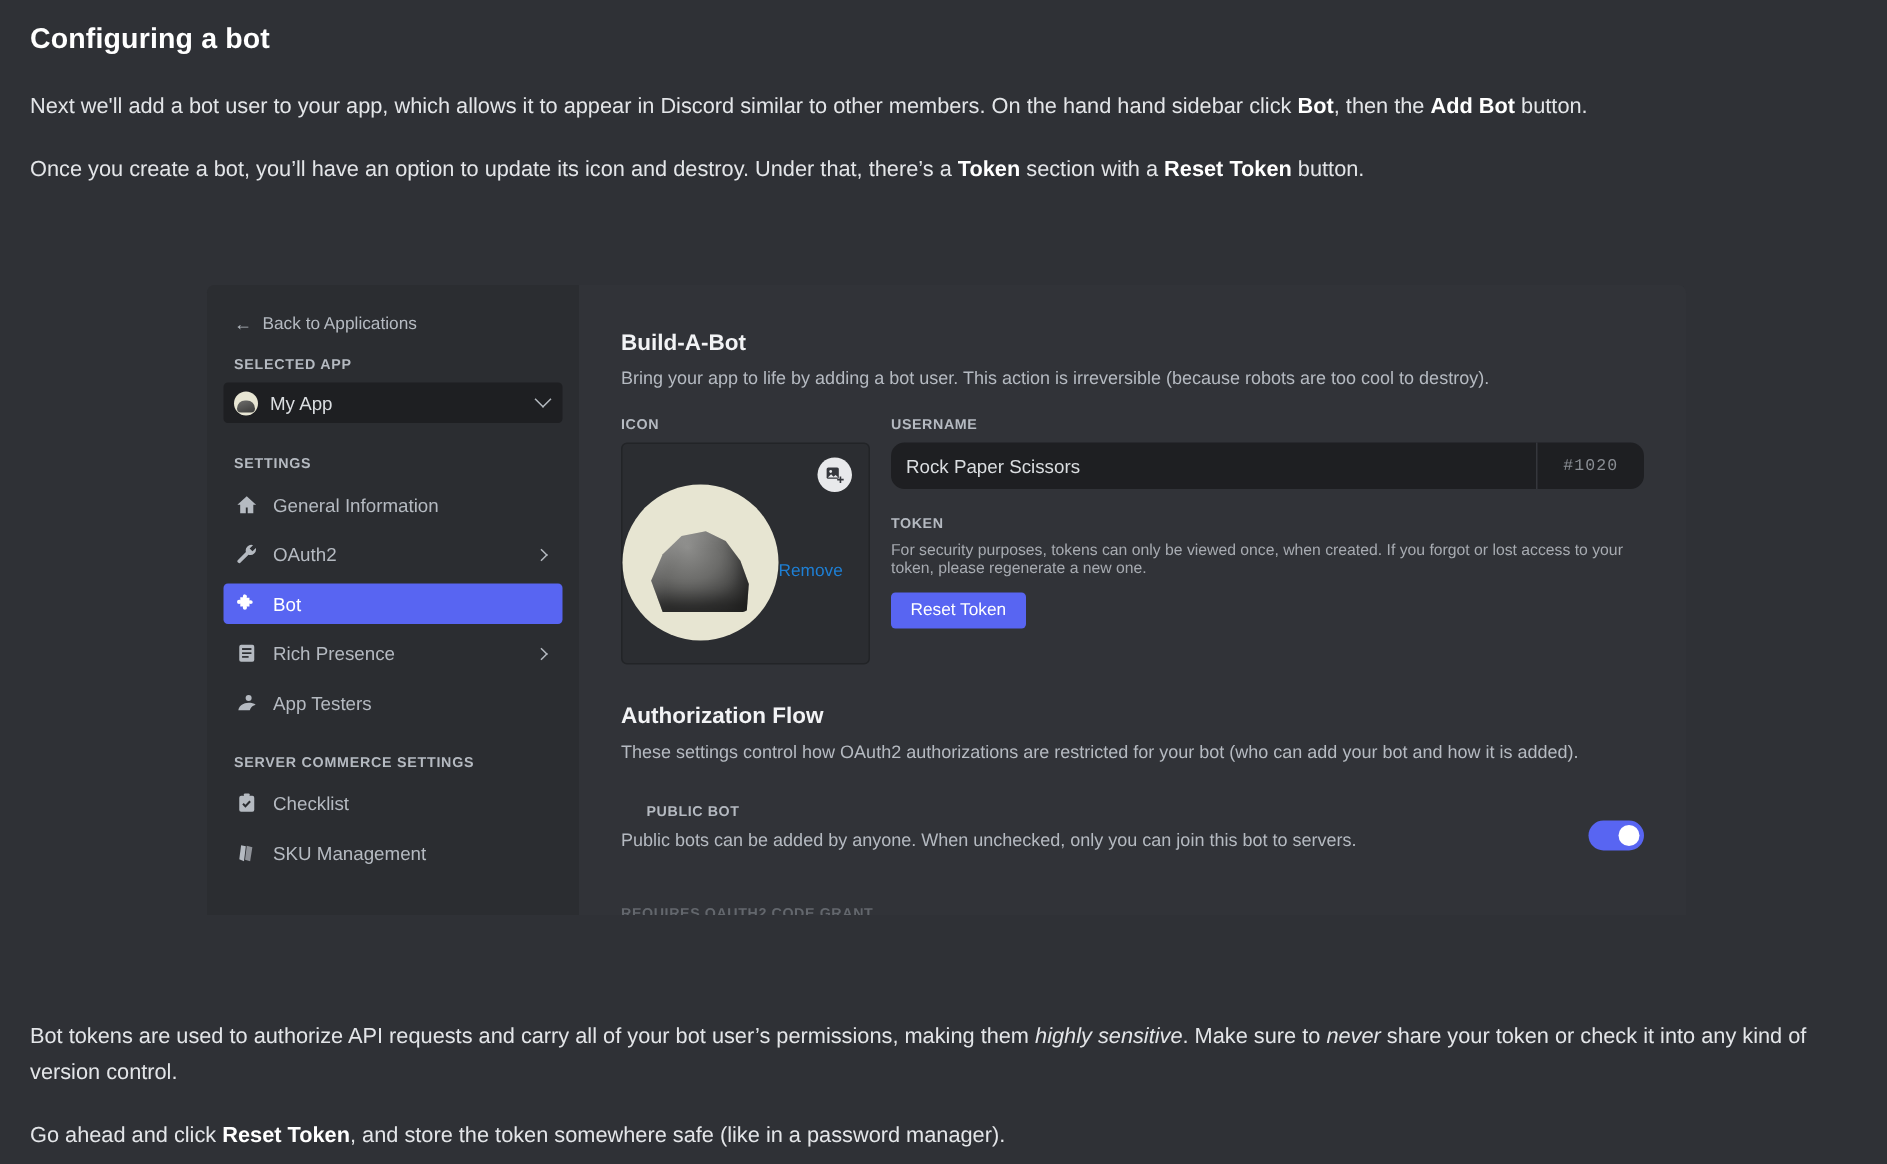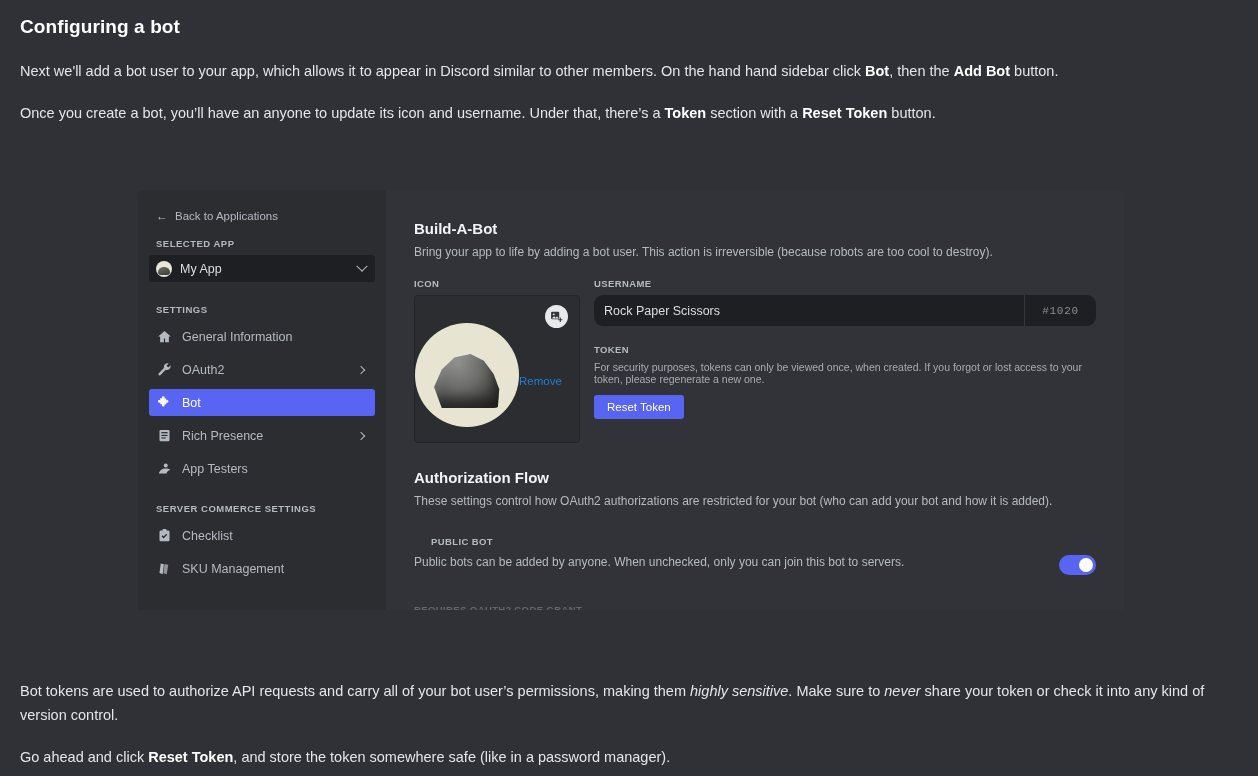--- a/index.html
+++ b/index.html
@@ -301,23 +301,22 @@
     color: #f2f3f5;
   }
   .auth-sub {
     margin-top: 8px;
     font-size: 12px;
     color: #b5bac1;
   }
 
   .pub-label { margin-top: 28px; padding-left: 17px; }
   .pub-row {
-    margin-top: 8px;
-    display: flex;
-    align-items: flex-start;
+    display: flex;
+    align-items: flex-end;
   }
   .pub-text {
     flex: 1;
     font-size: 12px;
     color: #b5bac1;
   }
   .toggle {
     width: 37px; height: 20px;
     border-radius: 10px;
     background: #5865f2;
@@ -348,21 +347,21 @@
 </style>
 </head>
 <body>
 
 <div class="page">
 
   <h1 class="doc-title">Configuring a bot</h1>
 
   <p class="doc-p doc-p1"><span>Next we'll add a bot user to your app, which allows it to appear in Discord similar to other members. On the hand hand sidebar click </span><b>Bot</b><span>, then the </span><b>Add Bot</b><span> button.</span></p>
 
-  <p class="doc-p doc-p2"><span>Once you create a bot, you’ll have an anyone to update its icon and username. Under that, there’s a </span><b>Token</b><span> section with a </span><b>Reset Token</b><span> button.</span></p>
+  <p class="doc-p doc-p2"><span>Once you create a bot, you’ll have an option to update its icon and destroy. Under that, there’s a </span><b>Token</b><span> section with a </span><b>Reset Token</b><span> button.</span></p>
 
   <div class="shot">
 
     <div class="sidebar">
 
       <div class="back-link">
         <span class="arw">←</span>
         <span>Back to Applications</span>
       </div>
 

